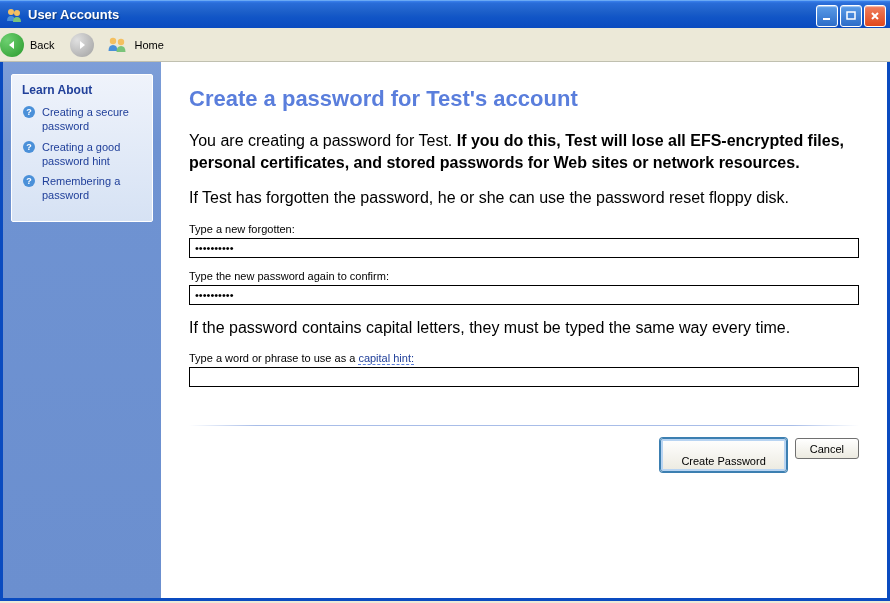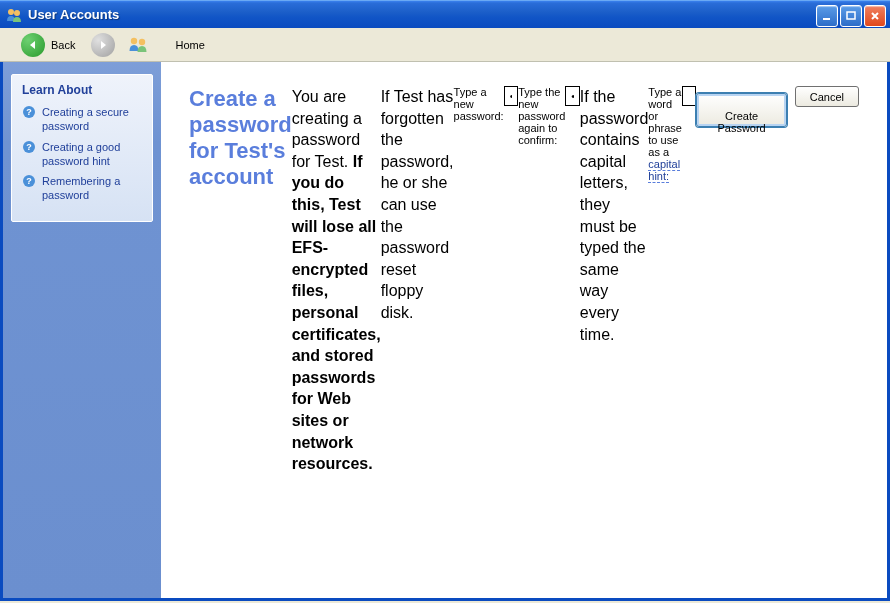--- a/index.html
+++ b/index.html
@@ -53,21 +53,21 @@
     .btn-close {
       background: linear-gradient(to bottom, #f08060, #e0481c);
     }
     
     .toolbar {
       height: 34px;
       background: #ece9d8;
       border-bottom: 1px solid #c0c0b0;
       display: flex;
       align-items: center;
-      padding: 0 21px;
+      padding: 0 0;
       gap: 6px;
     }
     .tb-circle {
       width: 24px; height: 24px;
       border-radius: 50%;
       display: flex;
       align-items: center;
       justify-content: center;
     }
     .tb-back { background: radial-gradient(circle at 30% 30%, #6dd070, #2a9a2d); }
@@ -113,21 +113,21 @@
     .help-icon {
       width: 14px; height: 14px;
       flex-shrink: 0;
     }
     
     .main {
       flex: 1;
       padding: 24px 28px 20px 28px;
       background: #fff;
       display: flex;
-      flex-direction: row;
+      flex-direction: column;
     }
     .main h1 {
       color: #5a7edc;
       font-size: 22px;
       font-weight: bold;
       margin-bottom: 18px;
       font-family: "Franklin Gothic Medium", Tahoma, sans-serif;
     }
     .para {
       font-size: 16px;
@@ -175,21 +175,20 @@
       border: 1px solid #707070;
       border-radius: 3px;
       background: linear-gradient(to bottom, #ffffff, #eceae0);
       cursor: pointer;
       font-family: Tahoma, sans-serif;
     }
     .btn-primary {
       box-shadow: 0 0 0 2px #b8d4f2 inset, 0 0 0 1px #3c7fb1;
       border: 1px solid #3c7fb1;
       padding: 16px 20px;
-      margin-top: 7px;
     }
   </style>
 </head>
 <body>
 
 <div class="titlebar">
   <svg class="titlebar-icon" viewBox="0 0 18 18">
     <circle cx="6" cy="6" r="3" fill="#f4c060"></circle>
     <path d="M2 15 Q2 10 6 10 Q10 10 10 15 Z" fill="#4a90d9"></path>
     <circle cx="12" cy="7" r="3" fill="#f4c060"></circle>
@@ -226,21 +225,21 @@
     <svg width="14" height="14" viewBox="0 0 14 14">
         <path d="M5 3 L10 7 L5 11 Z" fill="#fff"></path>
       </svg>
   </div>
   <svg class="tb-home-icon" viewBox="0 0 22 22" style="margin-left:6px">
     <circle cx="7" cy="7" r="3.2" fill="#f4c060"></circle>
     <path d="M2.5 17 Q2.5 11 7 11 Q11.5 11 11.5 17 Z" fill="#4a90d9"></path>
     <circle cx="15" cy="8" r="3.2" fill="#f4c060"></circle>
     <path d="M10.5 18 Q10.5 12 15 12 Q19.5 12 19.5 18 Z" fill="#7ac47a"></path>
   </svg>
-  <span class="tb-label" style="margin-left:20px">Home</span>
+  <span class="tb-label" style="margin-left:0">Home</span>
 </div>
 
 <div class="body-area">
 
   <div class="sidebar">
     <div class="side-panel">
       <div class="side-panel-title">Learn About</div>
 
       <div class="side-item">
         <svg class="help-icon" viewBox="0 0 14 14">
@@ -270,21 +269,21 @@
 
   <div class="main">
     <h1>Create a password for Test's account</h1>
 
     <p class="para">
       <span>You are creating a password for Test. </span><span class="bold">If you do this, Test will lose all EFS-encrypted files, personal certificates, and stored passwords for Web sites or network resources.</span>
     </p>
 
     <p class="para">If Test has forgotten the password, he or she can use the password reset floppy disk.</p>
 
-    <div class="field-label">Type a new password:</div>
+    <div class="field-label">Type a new forgotten:</div>
     <input class="text-input" type="text" value="••••••••••" style="">
 
     <div class="field-label">Type the new password again to confirm:</div>
     <input class="text-input" type="text" value="••••••••••" style="">
 
     <p class="para">If the password contains capital letters, they must be typed the same way every time.</p>
 
     <div class="field-label">
       <span>Type a word or phrase to use as a </span><a href="#" class="link-inline">capital hint:</a>
     </div>

